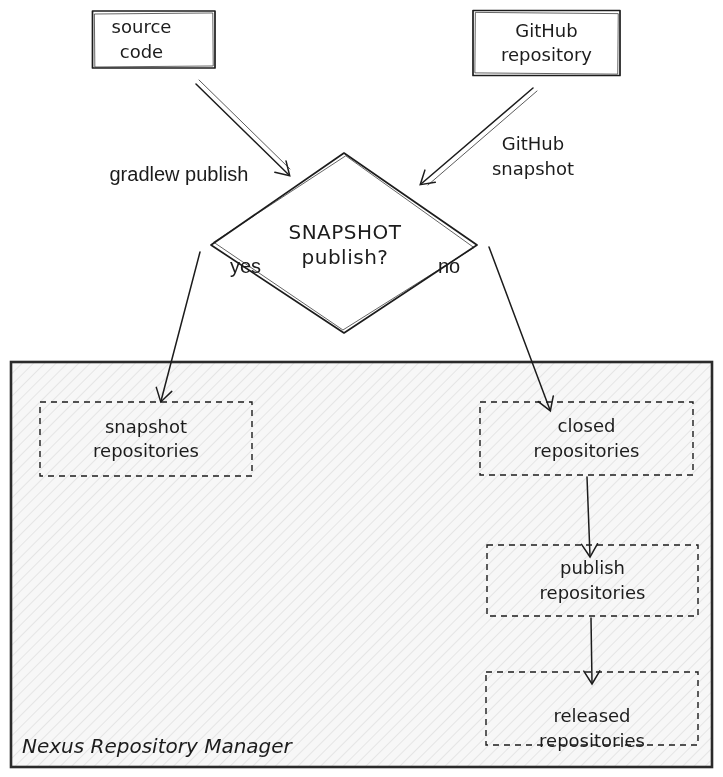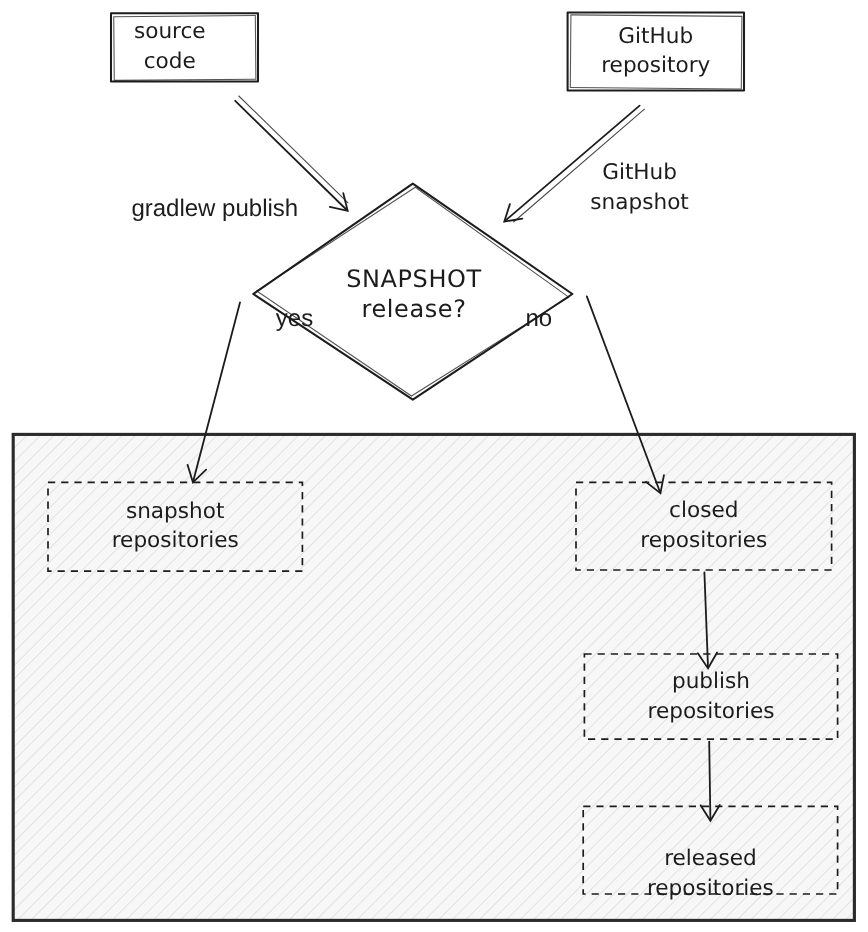--- a/index.html
+++ b/index.html
@@ -94,21 +94,21 @@
     <span>code</span>
   </div>
 
   <div class="label hand" style="left:473px;top:10px;width:147px;height:66px;">
     <span>GitHub</span>
     <span>repository</span>
   </div>
 
   <div class="label hand decision-text" style="left:260px;top:217px;width:170px;height:56px;">
     <span>SNAPSHOT</span>
-    <span>release?</span>
+    <span>publish?</span>
   </div>
 
   <div class="label hand" style="left:40px;top:402px;width:212px;height:74px;">
     <span>snapshot</span>
     <span>repositories</span>
   </div>
 
   <div class="label hand" style="left:480px;top:402px;width:213px;height:73px;">
     <span>closed</span>
     <span>repositories</span>
@@ -134,14 +134,17 @@
   </div>
 
   <div class="label mono" style="left:225px;top:236px;width:36px;height:20px;align-items:flex-end;">
     <span>yes</span>
   </div>
 
   <div class="label mono" style="left:434px;top:236px;width:30px;height:20px;">
     <span>no</span>
   </div>
 
+  <div class="label hand nexus" style="left:22px;top:732px;width:300px;height:28px;">
+    <span>Nexus Repository Manager</span>
+  </div>
 
 </div>
 
 </body></html>

